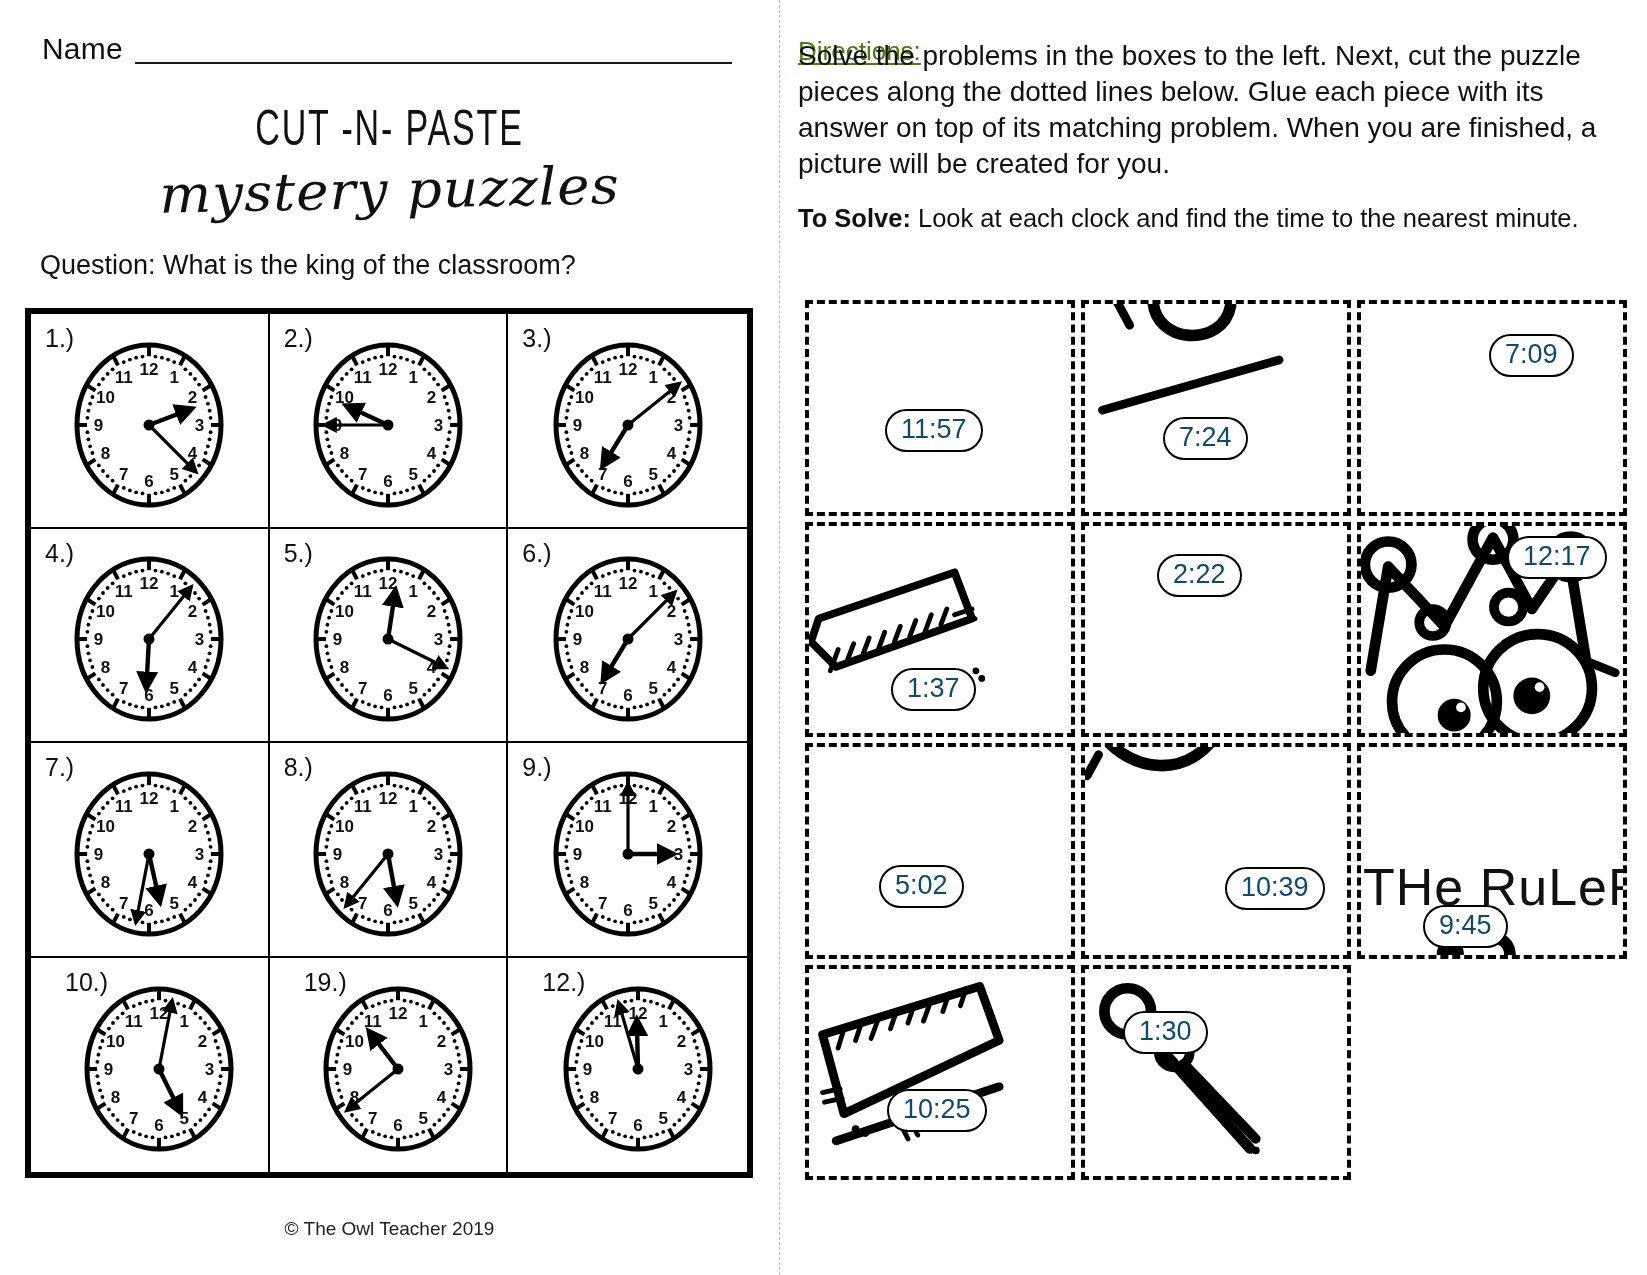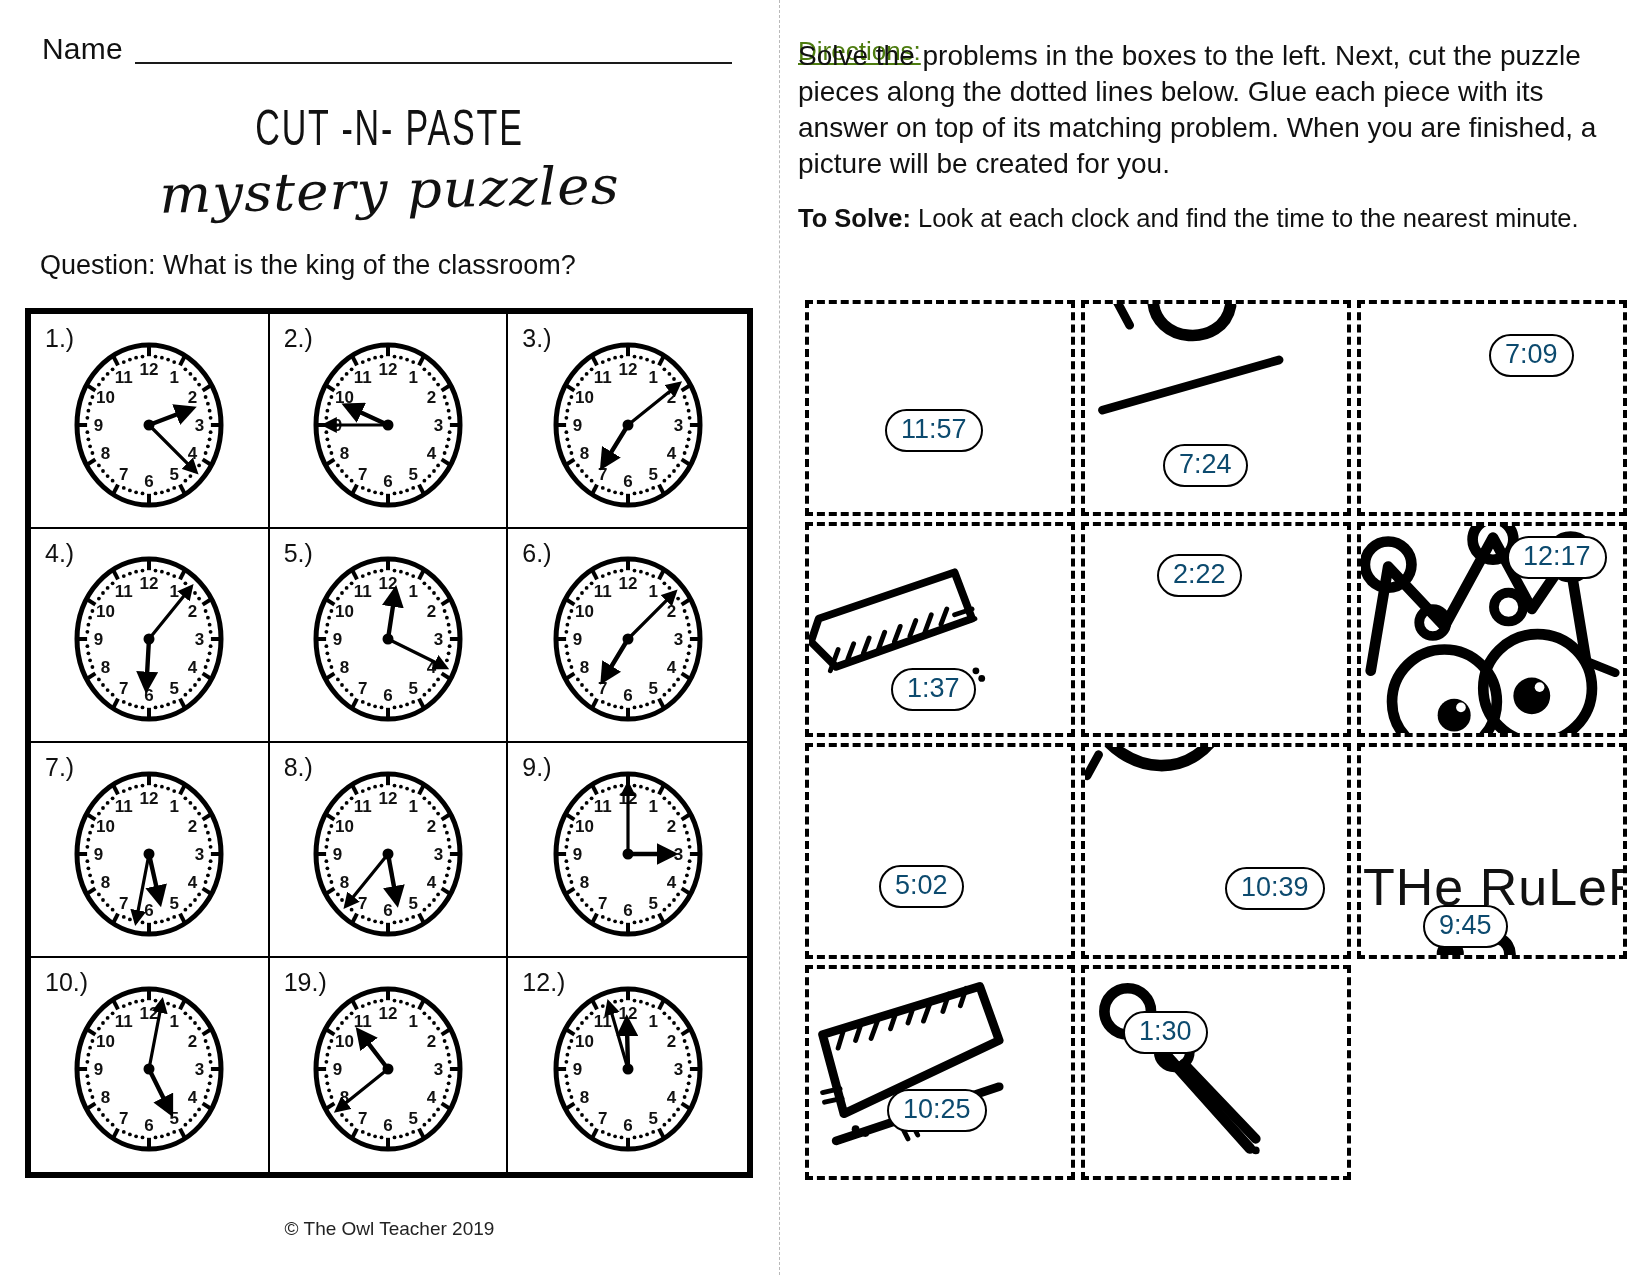--- a/index.html
+++ b/index.html
@@ -95,21 +95,21 @@
     grid-template-columns: 1fr 1fr 1fr;
     grid-template-rows: 1fr 1fr 1fr 1fr;
   }
   .clock-cell {
     position: relative;
     border-right: 2px solid #000;
     border-bottom: 2px solid #000;
     overflow: hidden;
   }
   .clock-cell:nth-child(3n) { border-right: none; }
-  .clock-cell:nth-child(n+10) { border-bottom: none; }
+  .clock-cell:nth-child(n+10) { border-bottom: none; margin-left: 20px; }
   .cell-num {
     position: absolute;
     left: 14px; top: 10px;
     font-size: 25px;
     color: #111;
   }
   .clock-face-wrap {
     position: absolute;
     left: 50%;
     top: 52%;
@@ -1301,21 +1301,21 @@
         <div class="puzzle-cell">
           <svg class="art" viewBox="0 0 270 215" preserveAspectRatio="none" xmlns="http://www.w3.org/2000/svg"></svg>
           <div class="answer-bubble" style="left: 76px; top: 105px;">11:57</div>
         </div>
         <div class="puzzle-cell">
           <svg class="art" viewBox="0 0 270 215" preserveAspectRatio="none" xmlns="http://www.w3.org/2000/svg">
             <path d="M30,-8 L46,22" stroke="#000" fill="none" stroke-linecap="round" stroke-linejoin="round" stroke-width="9"></path>
             <path d="M70,-6 C70,42 142,46 150,2" stroke="#000" fill="none" stroke-linecap="round" stroke-linejoin="round" stroke-width="12"></path>
             <path d="M18,110 L200,58" stroke="#000" fill="none" stroke-linecap="round" stroke-linejoin="round" stroke-width="9"></path>
           </svg>
-          <div class="answer-bubble" style="left: 78px; top: 140px;">7:24</div>
+          <div class="answer-bubble" style="left: 78px; top: 113px;">7:24</div>
         </div>
         <div class="puzzle-cell">
           <svg class="art" viewBox="0 0 270 215" preserveAspectRatio="none" xmlns="http://www.w3.org/2000/svg"></svg>
           <div class="answer-bubble" style="left: 128px; top: 30px;">7:09</div>
         </div>
         <div class="puzzle-cell">
           <svg class="art" viewBox="0 0 270 215" preserveAspectRatio="none" xmlns="http://www.w3.org/2000/svg">
             <path d="M2,120 L10,96 L150,48 L168,96 L28,146 Z" stroke="#000" fill="none" stroke-linecap="round" stroke-linejoin="round" stroke-width="8"></path>
             <g stroke="#000" fill="none" stroke-linecap="round" stroke-linejoin="round" stroke-width="5">
            <line x1="30" y1="128" x2="22" y2="150"></line>

